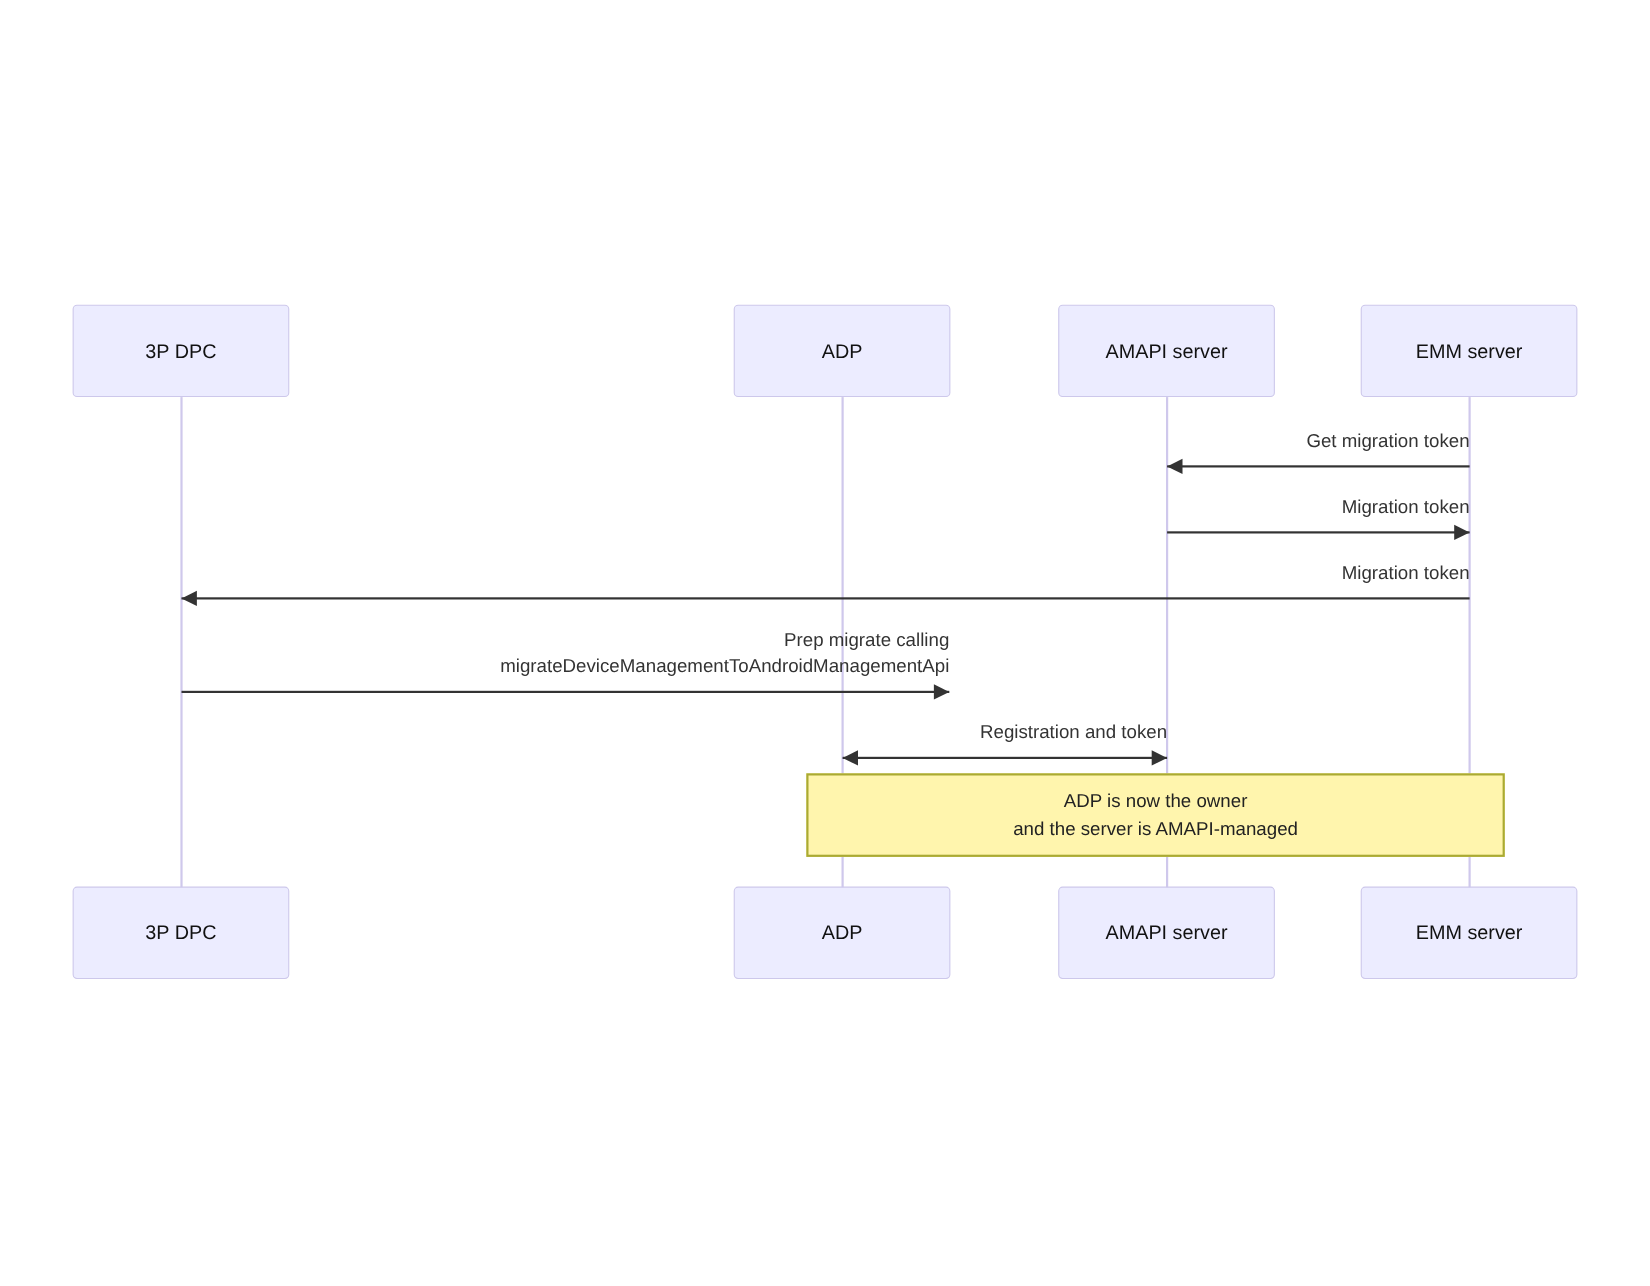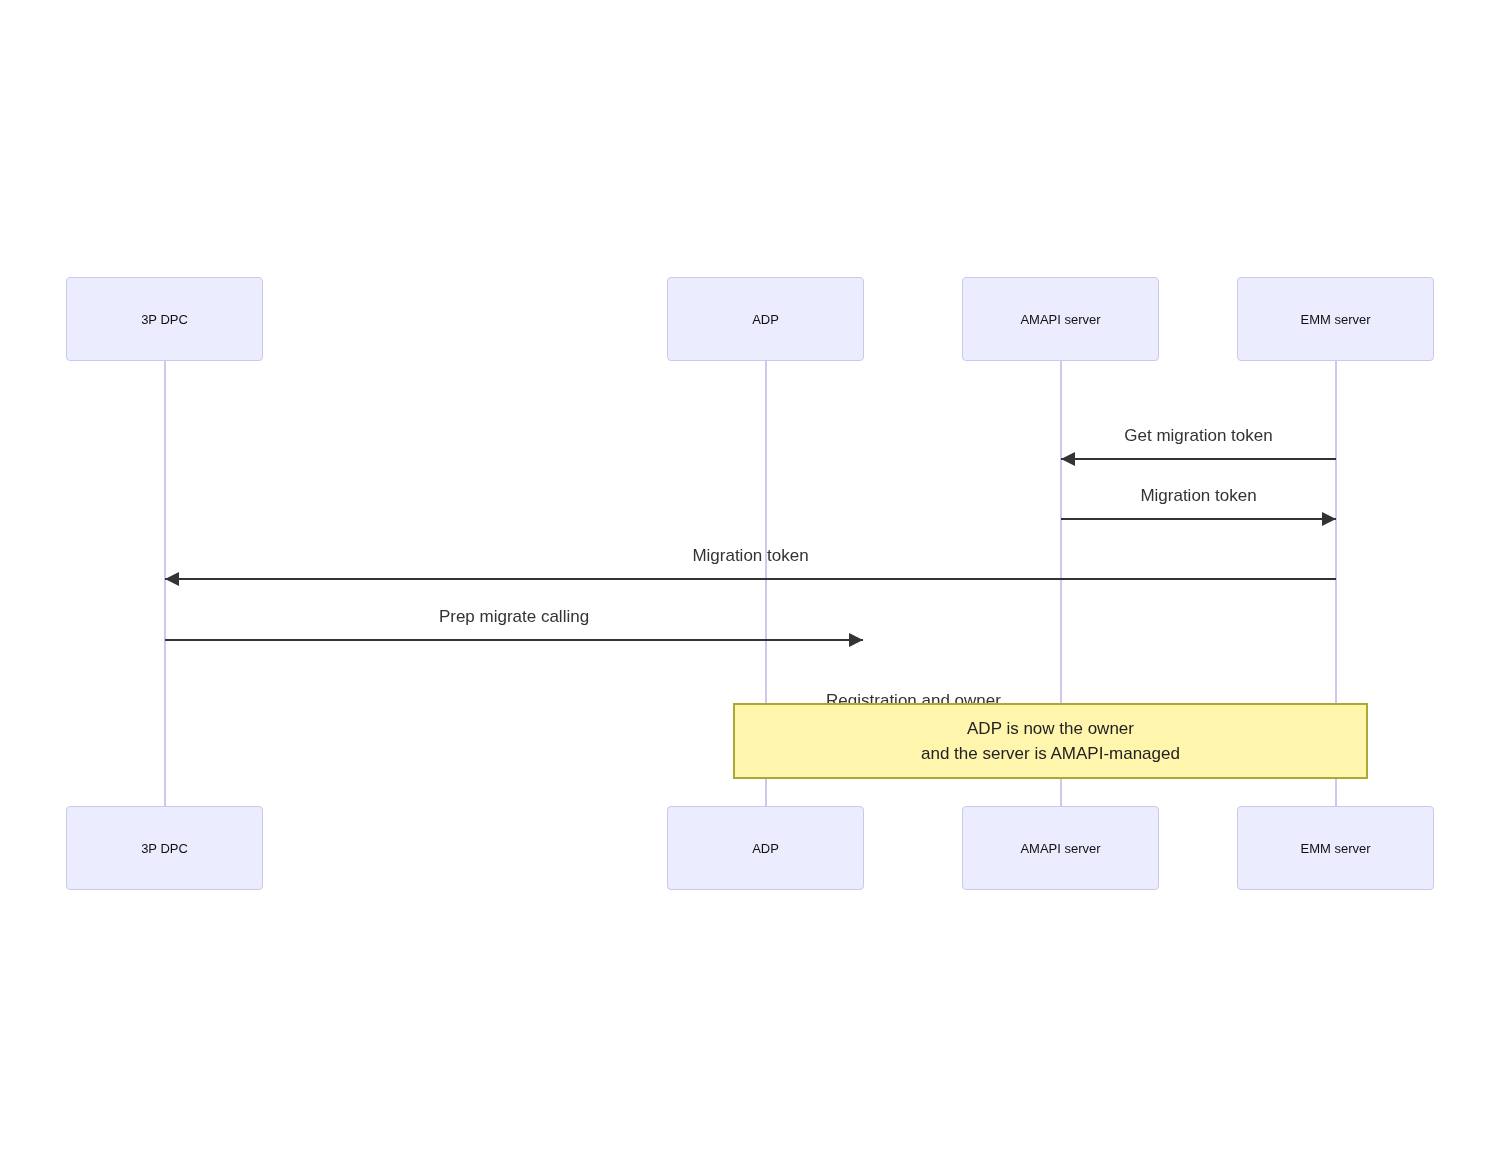--- a/index.html
+++ b/index.html
@@ -22,31 +22,31 @@
     position: absolute;
     width: 197px;
     height: 84px;
     box-sizing: border-box;
     background: var(--actor-fill, #ECECFF);
     border: 1px solid var(--actor-border, #CDC8EB);
     border-radius: 4px;
     display: flex;
     align-items: center;
     justify-content: center;
-    font-size: 13px;
+    font-size: 18px;
     color: #111111;
   }
   .actor.top    { top: 277px; }
   .actor.bottom { top: 806px; }
   .message {
     position: absolute;
     color: var(--text, #333333);
     font-size: 17px;
   }
-  .msg-label { text-align: center; line-height: 24px; white-space: nowrap; margin-top: 35px; }
+  .msg-label { text-align: right; line-height: 24px; white-space: nowrap; }
   .msg-line {
     position: relative;
     height: 2px;
     background: var(--arrow, #333333);
     margin-top: 10px;
   }
   .ah { position: absolute; top: -6px; width: 0; height: 0; }
   .ah-left {
     left: 0;
     border-top: 7px solid transparent;
@@ -117,27 +117,28 @@
 
   <div class="message" style="left:165px; top:509px; width:1171px">
     <div class="msg-label">Migration token</div>
     <div class="msg-line">
       <span class="ah ah-left"></span>
     </div>
   </div>
 
   <div class="message" style="left:165px; top:570px; width:698px">
     <div class="msg-label">Prep migrate calling</div>
+    <div class="msg-label">migrateDeviceManagementToAndroidManagementApi</div>
     <div class="msg-line">
       <span class="ah ah-right"></span>
     </div>
   </div>
 
   <div class="message" style="left:766px; top:654px; width:295px">
-    <div class="msg-label">Registration and owner</div>
+    <div class="msg-label">Registration and token</div>
     <div class="msg-line">
       <span class="ah ah-left"></span>
       <span class="ah ah-right"></span>
     </div>
   </div>
 
   <div class="note">
     <div>ADP is now the owner</div>
     <div>and the server is AMAPI-managed</div>
   </div>

